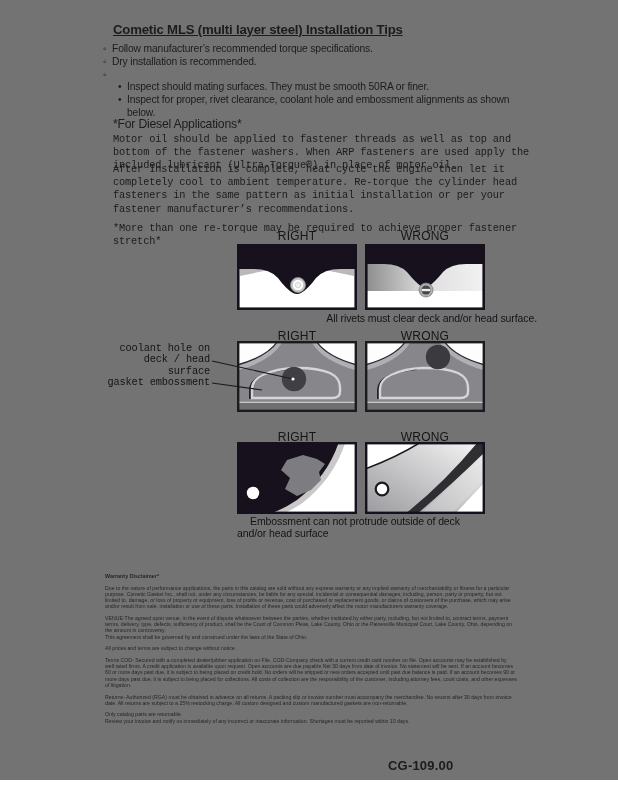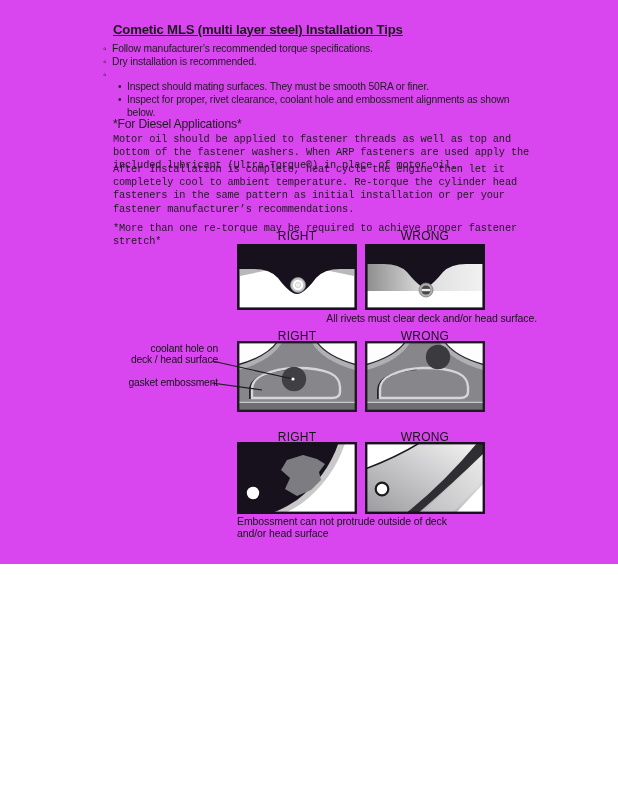--- a/index.html
+++ b/index.html
@@ -1,17 +1,17 @@
 <!DOCTYPE html>
 <html><head>
 <meta charset="utf-8">
 <style>
   html,body{margin:0;padding:0;background:#ffffff;}
   .page{
-    position:relative;width:618px;height:564px;background:#d946ef;overflow:hidden;
+    position:relative;width:618px;height:780px;background:#737373;overflow:hidden;
     font-family:"Liberation Sans", sans-serif;color:#1c1c1e;
   }
   
   .title{
     position:absolute;left:113px;top:22px;font-size:13.2px;font-weight:bold;
     text-decoration:underline;letter-spacing:-0.2px;white-space:nowrap;
   }
   .bullets{position:absolute;left:103px;top:43px;font-size:10.3px;line-height:12.8px;letter-spacing:-0.15px;width:430px;}
   .b{display:flex;}
   .b .m{display:inline-block;width:9px;flex:0 0 9px;}
@@ -19,21 +19,21 @@
   
   .diesel-h{position:absolute;left:113px;top:117px;font-size:12.2px;font-weight:normal;letter-spacing:-0.2px;}
   .para{position:absolute;left:113px;width:420px;font-size:10.3px;line-height:13.2px;letter-spacing:-0.15px;font-family:Liberation Mono, monospace;}
   .p1{top:133px;}
   .p2{top:163px;}
   .note{top:222px;}
   
   .dg-label{position:absolute;width:120px;text-align:center;font-size:12px;color:#151517;letter-spacing:0.2px;}
   .dg-box{position:absolute;width:120px;}
   .dg-caption{position:absolute;left:237px;font-size:10.5px;letter-spacing:-0.1px;color:#141416;width:300px;line-height:11.6px;}
-  .ann{position:absolute;left:108px;width:110px;text-align:right;font-size:10.3px;line-height:11.4px;letter-spacing:-0.15px;color:#141416;}
+  .ann{position:absolute;left:100px;width:110px;text-align:right;font-size:10.3px;line-height:11.4px;letter-spacing:-0.15px;color:#141416;font-family:Liberation Mono, monospace;}
   .leader-overlay{position:absolute;left:100px;top:330px;pointer-events:none;z-index:5;}
   
   .warranty{position:absolute;left:105px;top:573px;width:412px;font-size:5.2px;line-height:6.2px;color:#26262a;letter-spacing:0;}
   .warranty h4{margin:0 0 5.5px 0;font-size:5.4px;}
   .warranty p{margin:0 0 5.5px 0;}
   .warranty p.tight{margin:0;}
   
   .code{position:absolute;left:388px;top:758px;font-size:13px;letter-spacing:0.2px;color:#1c1c1e;font-weight:bold;}
 </style>
 </head>
@@ -191,21 +191,21 @@
       <path d="M56,0 Q32,15 0,27" stroke="#1b1b1f" stroke-width="1.5" fill="none"></path>
       <path d="M113,0 L120,0 L120,10 Q84,45 52,72 L40,72 Q78,42 113,0 Z" fill="#2e2e33"></path>
       <path d="M120,12 Q86,46 54,72 L86,72 Q104,54 120,36 Z" fill="url(#gband2)"></path>
       <path d="M120,40 Q104,57 90,72 L120,72 Z" fill="#ffffff"></path>
       <circle cx="17" cy="47" r="6.3" fill="#ffffff" stroke="#1b1b1f" stroke-width="2.2"></circle>
       <rect x="1.2" y="1.2" width="117.6" height="69.6" fill="none" stroke="#17111d" stroke-width="2.4"></rect>
     </svg>
   </div>
 
   <div class="dg-caption" style="top:516px;">
-    <span style="display:block;">Embossment can not protrude outside of deck</span>
+    <span style="display:block;margin-left:13px;">Embossment can not protrude outside of deck</span>
     <span style="display:block;">and/or head surface</span>
   </div>
 
   <div class="warranty">
     <h4>Warranty Disclaimer*</h4>
     <p>Due to the nature of performance applications, the parts in this catalog are sold without any express warranty or any implied warranty of merchantability or fitness for a particular purpose.  Cometic Gasket Inc., shall not, under any circumstances, be liable for any special, incidental or consequential damages, including, person, party or property, but not limited to, damage, or loss of property or equipment, loss of profits or revenue, cost of purchased or replacement goods, or claims of customers of the purchase, which may arise and/or result from sale, installation or use of these parts.  Installation of these parts could adversely affect the motor manufacturers warranty coverage.</p>
     <p class="tight">VENUE-The agreed upon venue, in the event of dispute whatsoever between the parties, whether instituted by either party, including, but not limited to, contract terms, payment terms, delivery, type, defects, sufficiency of product, shall be the Court of Common Pleas, Lake County, Ohio or the Painesville Municipal Court, Lake County, Ohio, depending on the amount in controversy.</p>
     <p>This agreement shall be governed by and construed under the laws of the State of Ohio.</p>
     <p>All prices and terms are subject to change without notice.</p>
     <p>Terms COD- Secured with a completed dealer/jobber application on File, COD-Company check with a current credit card number on file.  Open accounts may be established by well rated firms.  A credit application is available upon request.  Open accounts are due payable Net 30 days from date of invoice.  No statement will be sent.  If an account becomes 60 or more days past due, it is subject to being placed on credit hold.  No orders will be shipped or new orders accepted until past due balance is paid.  If an account becomes 90 or more days past due, it is subject to being placed for collections.  All costs of collection are the responsibility of the customer, including attorney fees, court costs, and other expenses of litigation.</p>

